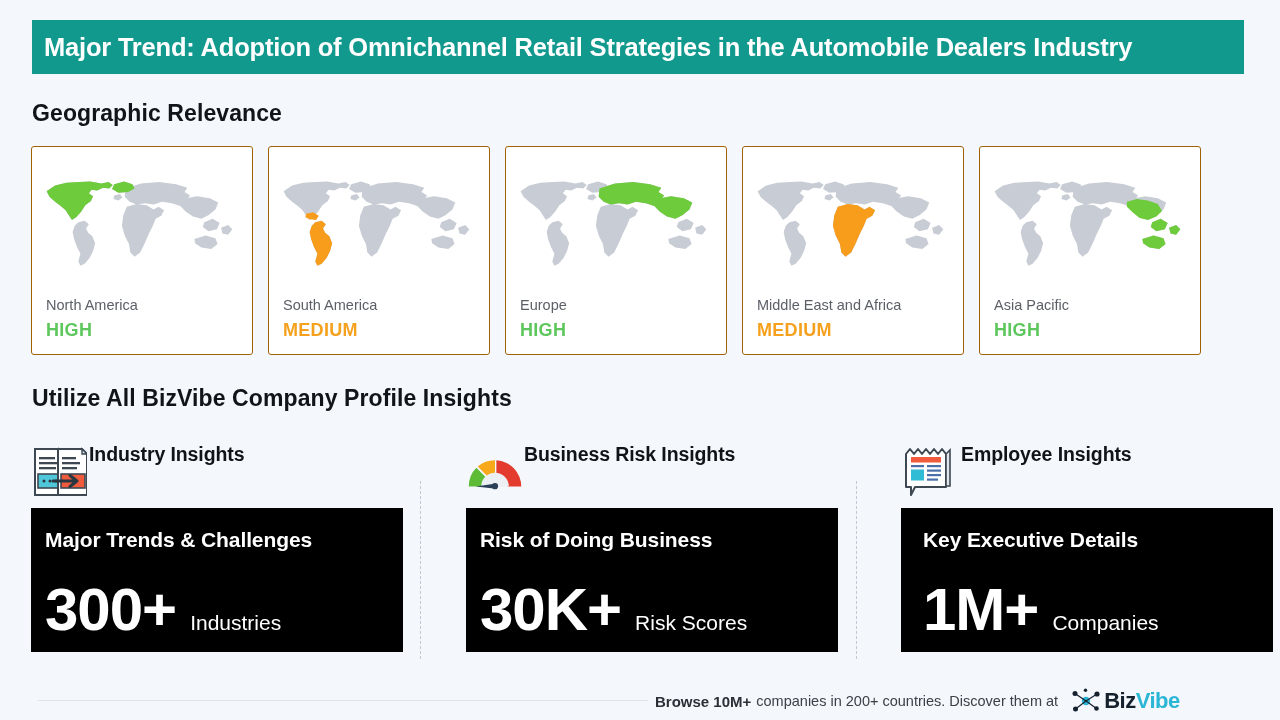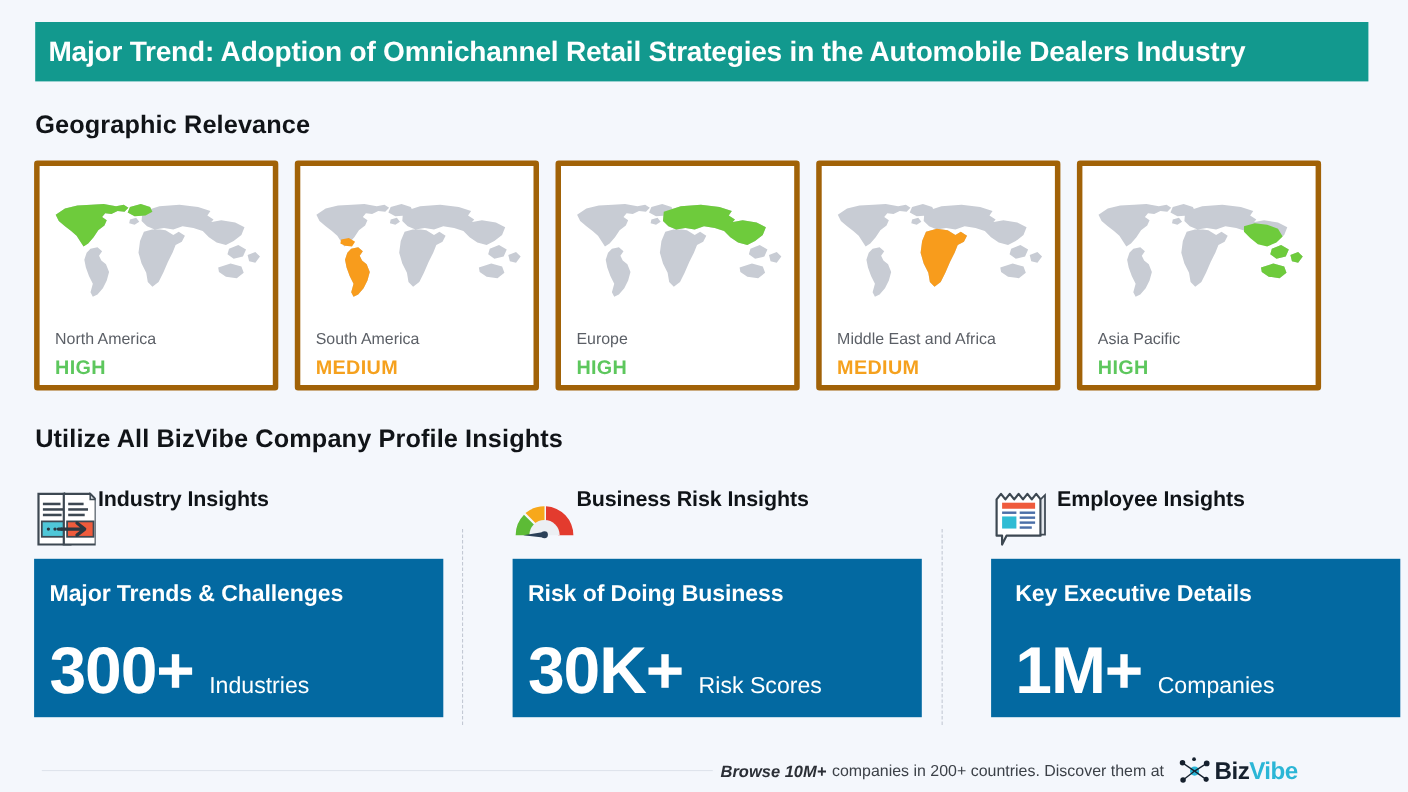--- a/index.html
+++ b/index.html
@@ -36,21 +36,21 @@
     letter-spacing: 0.1px;
   }
   #geo-heading { left: 32px; top: 100px; }
   #insights-heading { left: 32px; top: 385px; }
 
   
   .cards { position: absolute; left: 31px; top: 146px; display: flex; gap: 15px; }
   .card {
     width: 222px; height: 209px;
     background: #ffffff;
-    border: 5px solid #a16207;
+    border: 1px solid #a16207;
     border-radius: 3px;
     position: relative;
     overflow: hidden;
   }
   .card-map {
     position: absolute; left: 9px; top: 14px;
     width: 204px; height: 128px;
   }
   .card-map svg { width: 100%; height: 100%; display: block; }
   .card-label {
@@ -78,21 +78,21 @@
   .icol-icon svg { display: block; }
   .icol-title {
     font-size: 19.5px; font-weight: bold; color: #101418;
     white-space: nowrap; letter-spacing: -0.1px;
   }
   #icol-2 .icol-title { padding-left: 2px; }
 
   .statbox {
     margin-top: 7px;
     height: 144px;
-    background: #0369a1;
+    background: #000000;
     padding: 20px 0 0 14px;
     position: relative;
   }
   #icol-2 .statbox { padding-left: 22px; }
   .stat-caption {
     color: #ffffff; font-size: 21px; font-weight: bold;
     letter-spacing: -0.1px; white-space: nowrap;
   }
   .stat-row {
     position: absolute; left: 14px; bottom: 14px;
@@ -118,21 +118,21 @@
 
   
   .footer-rule {
     position: absolute; left: 38px; top: 700px;
     width: 610px; height: 1px; background: #dfe4ec;
   }
   .footer {
     position: absolute; left: 655px; top: 688px;
     display: flex; align-items: center; white-space: nowrap;
   }
-  .f-strong { font-size: 15px; font-weight: bold; color: #2b2f36; font-style: italic; }
+  .f-strong { font-size: 15px; font-weight: bold; color: #2b2f36; }
   .f-normal { font-size: 14.5px; color: #3c4148; margin-left: 5px; }
   .f-logo { display: flex; align-items: flex-start; margin-left: 13px; }
   .f-logo svg { display: block; }
   .f-biz { font-size: 22px; font-weight: bold; color: #16212e; letter-spacing: -0.5px; margin-left: 3px; }
   .f-vibe { font-size: 22px; font-weight: bold; color: #2bb6d6; letter-spacing: -0.5px; }
 </style>
 </head>
 <body>
 
 <div class="page">

